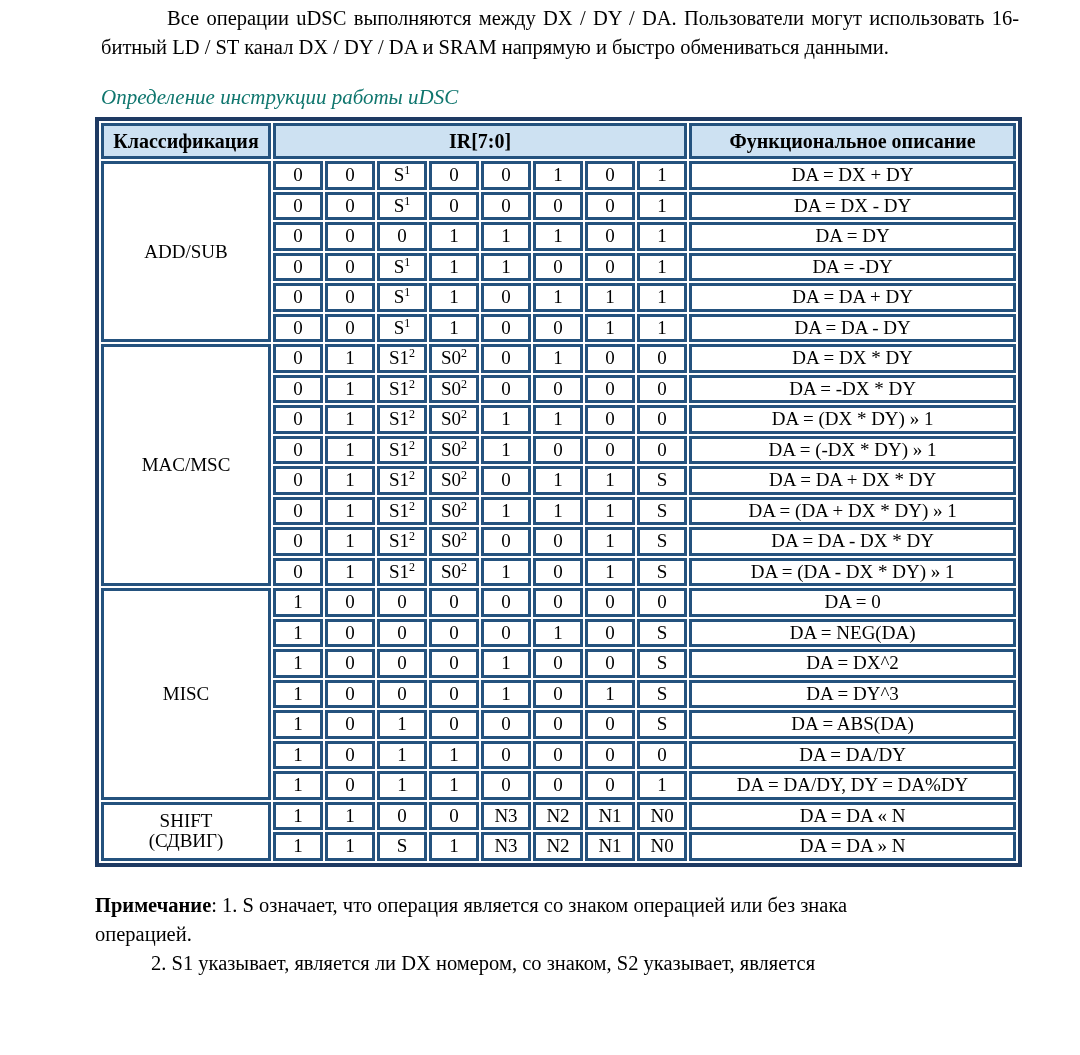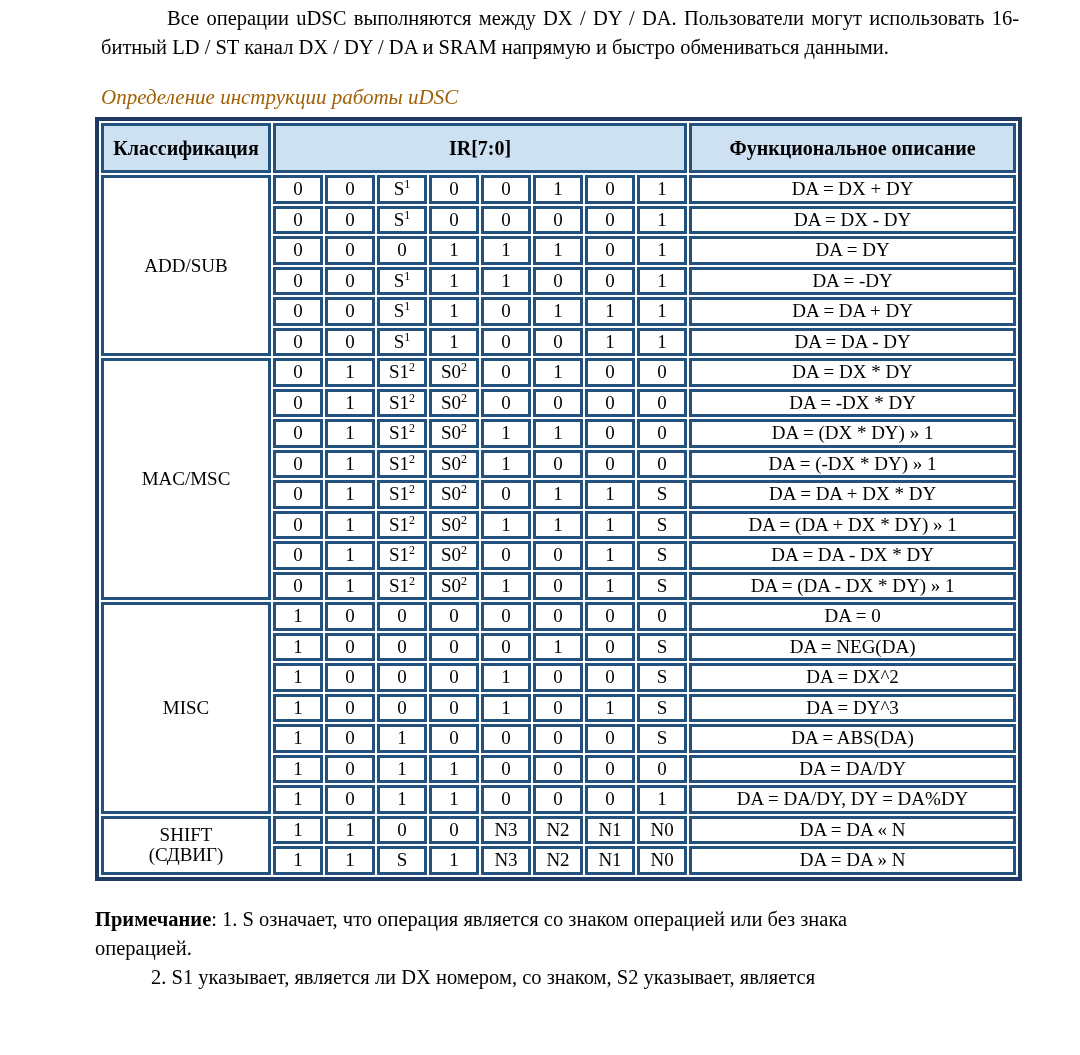--- a/index.html
+++ b/index.html
@@ -24,21 +24,21 @@
     margin: 0 0 0 6px;
     font-size: 20.5px;
     line-height: 28.5px;
     text-indent: 66px;
     text-align: justify;
   }
   .caption {
     margin: 24px 0 7px 6px;
     font-size: 21px;
     font-style: italic;
-    color: #a16207;
+    color: #0f766e;
   }
   table.instr {
     width: 927px;
     table-layout: fixed;
     border-collapse: separate;
     border-spacing: 2px;
     background: #ffffff;
     border: 4px solid #1E3A63;
   }
   table.instr th, table.instr td {
@@ -46,21 +46,21 @@
     border: 3px solid #24527E;
     text-align: center;
     vertical-align: middle;
     padding: 0 2px;
     overflow: hidden;
   }
   table.instr th {
     background: #CDE1F2;
     font-size: 20px;
     font-weight: bold;
-    height: 50px;
+    height: 36px;
     line-height: 1.1;
   }
   table.instr td {
     height: 28.5px;
     font-size: 19px;
     line-height: 1.05;
     background: #ffffff;
   }
   td.cls {
     font-size: 20px;

